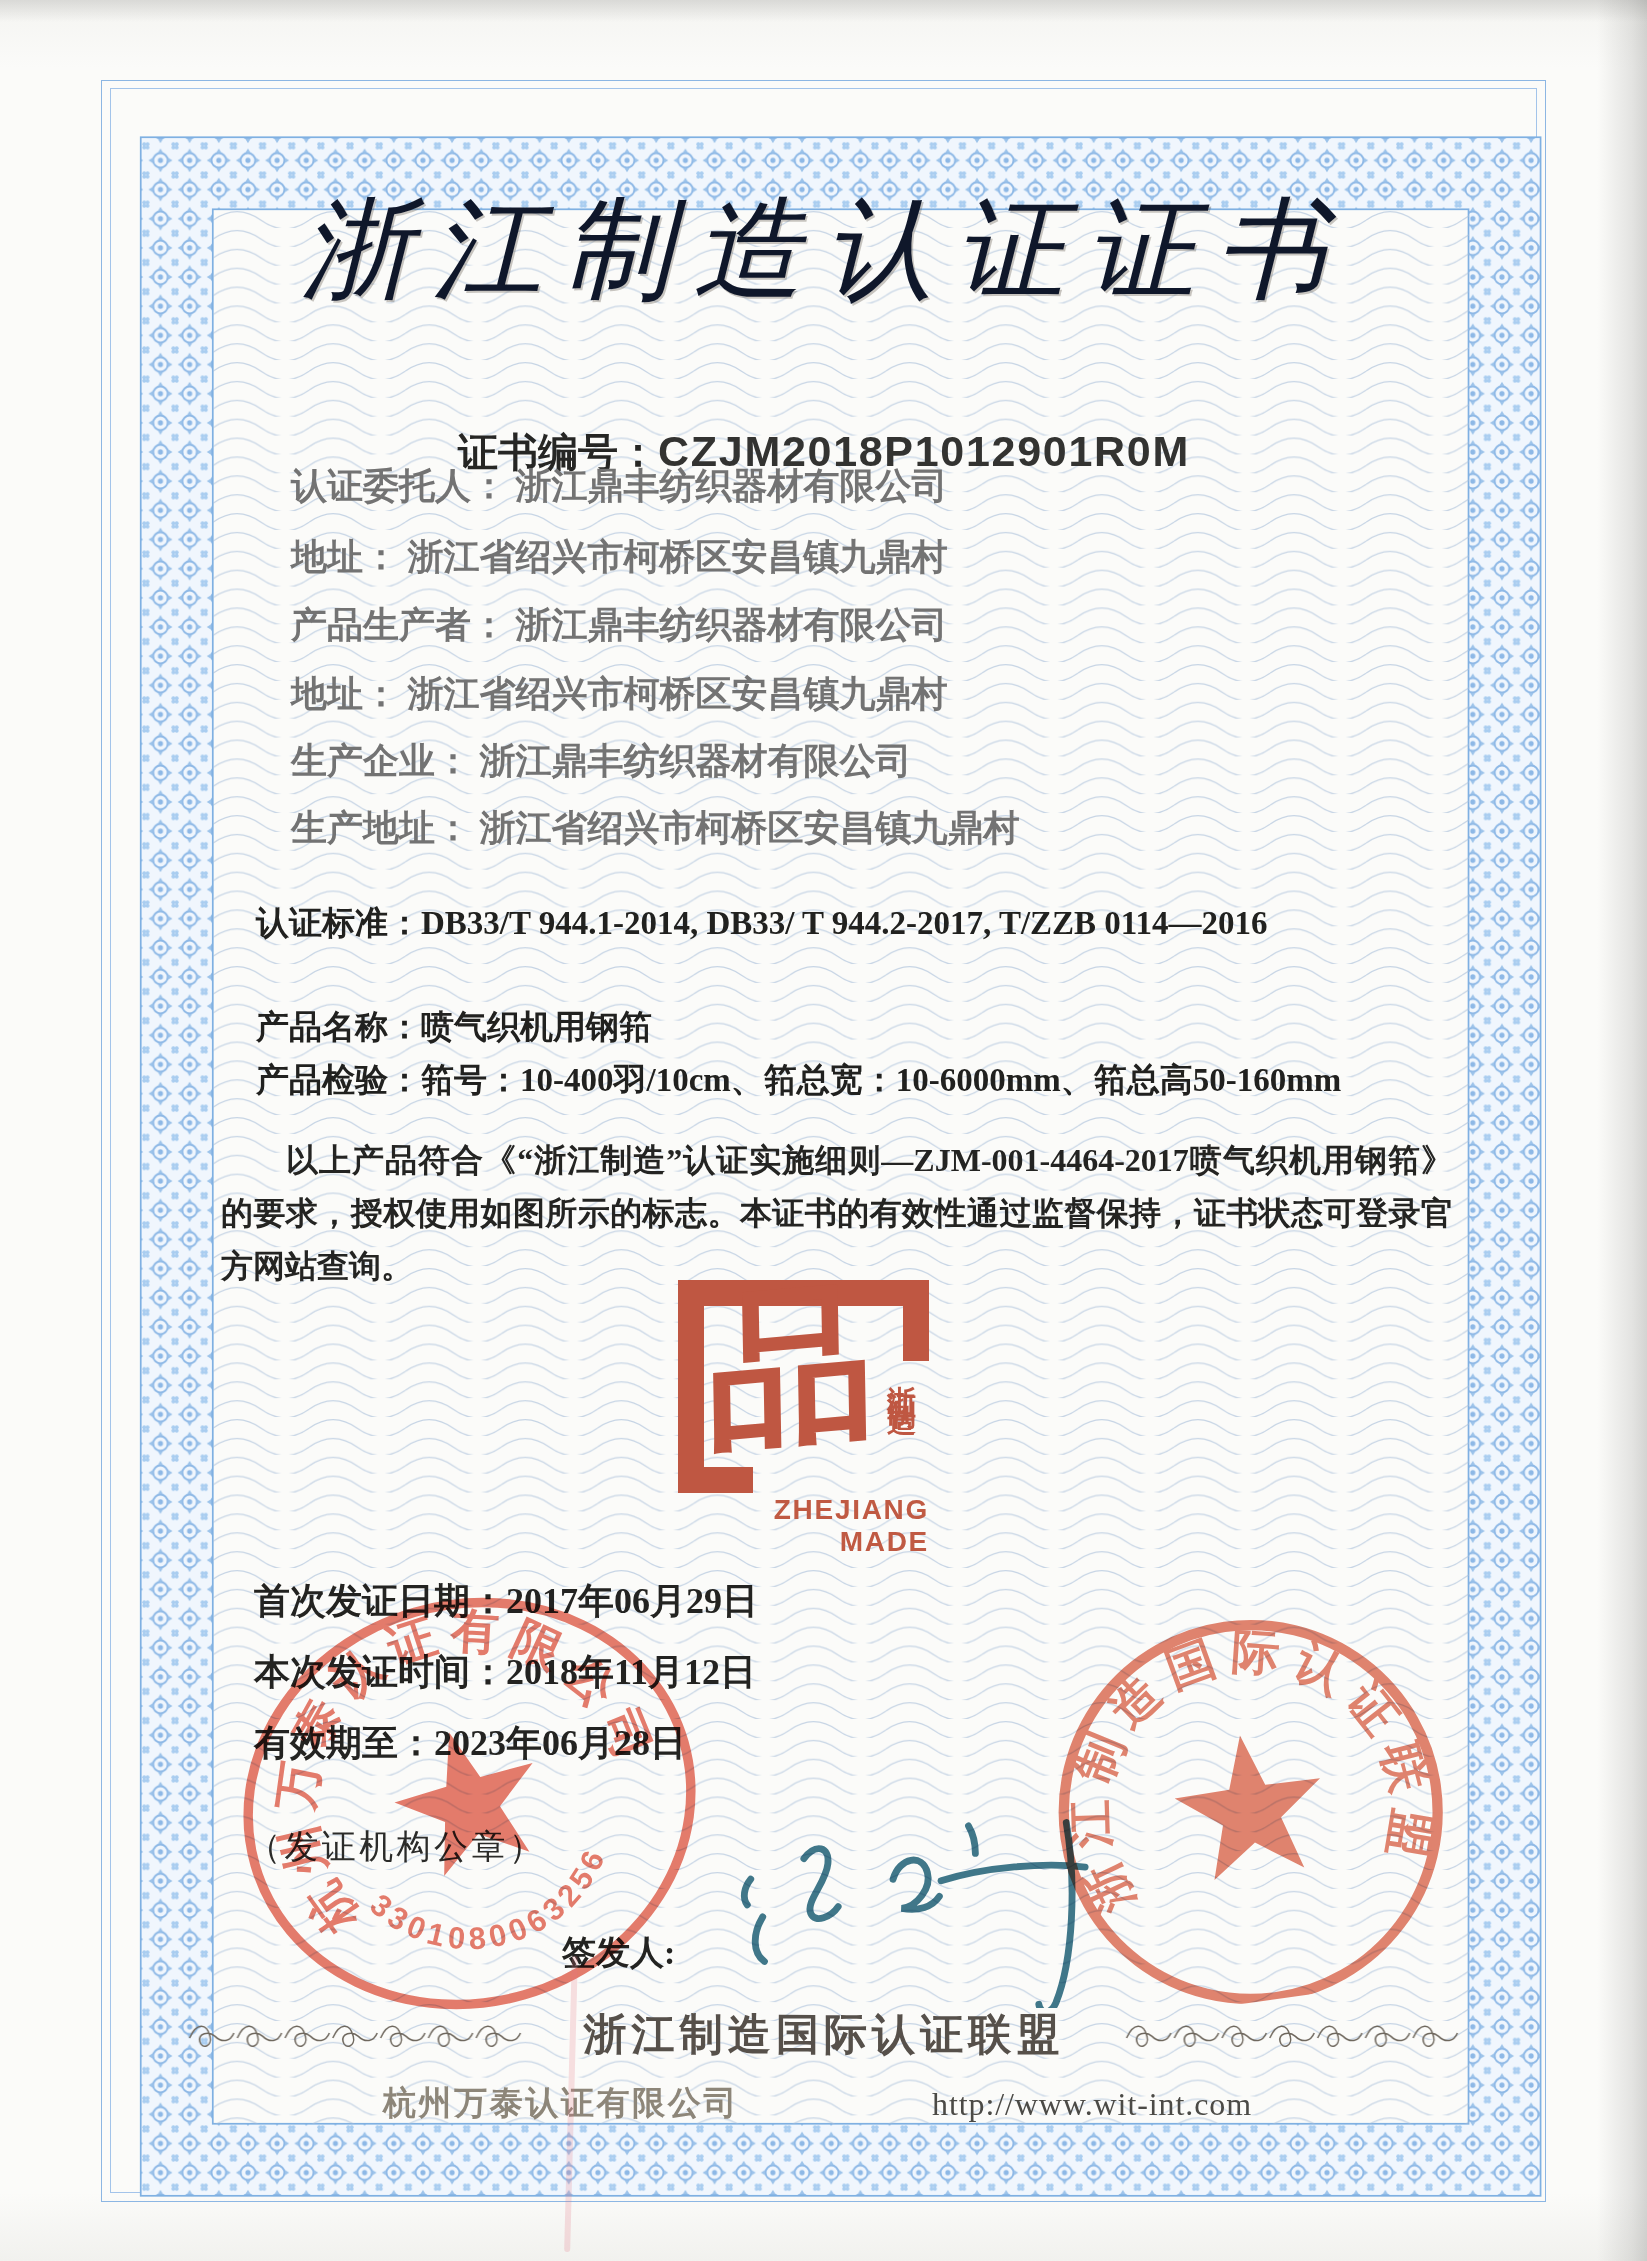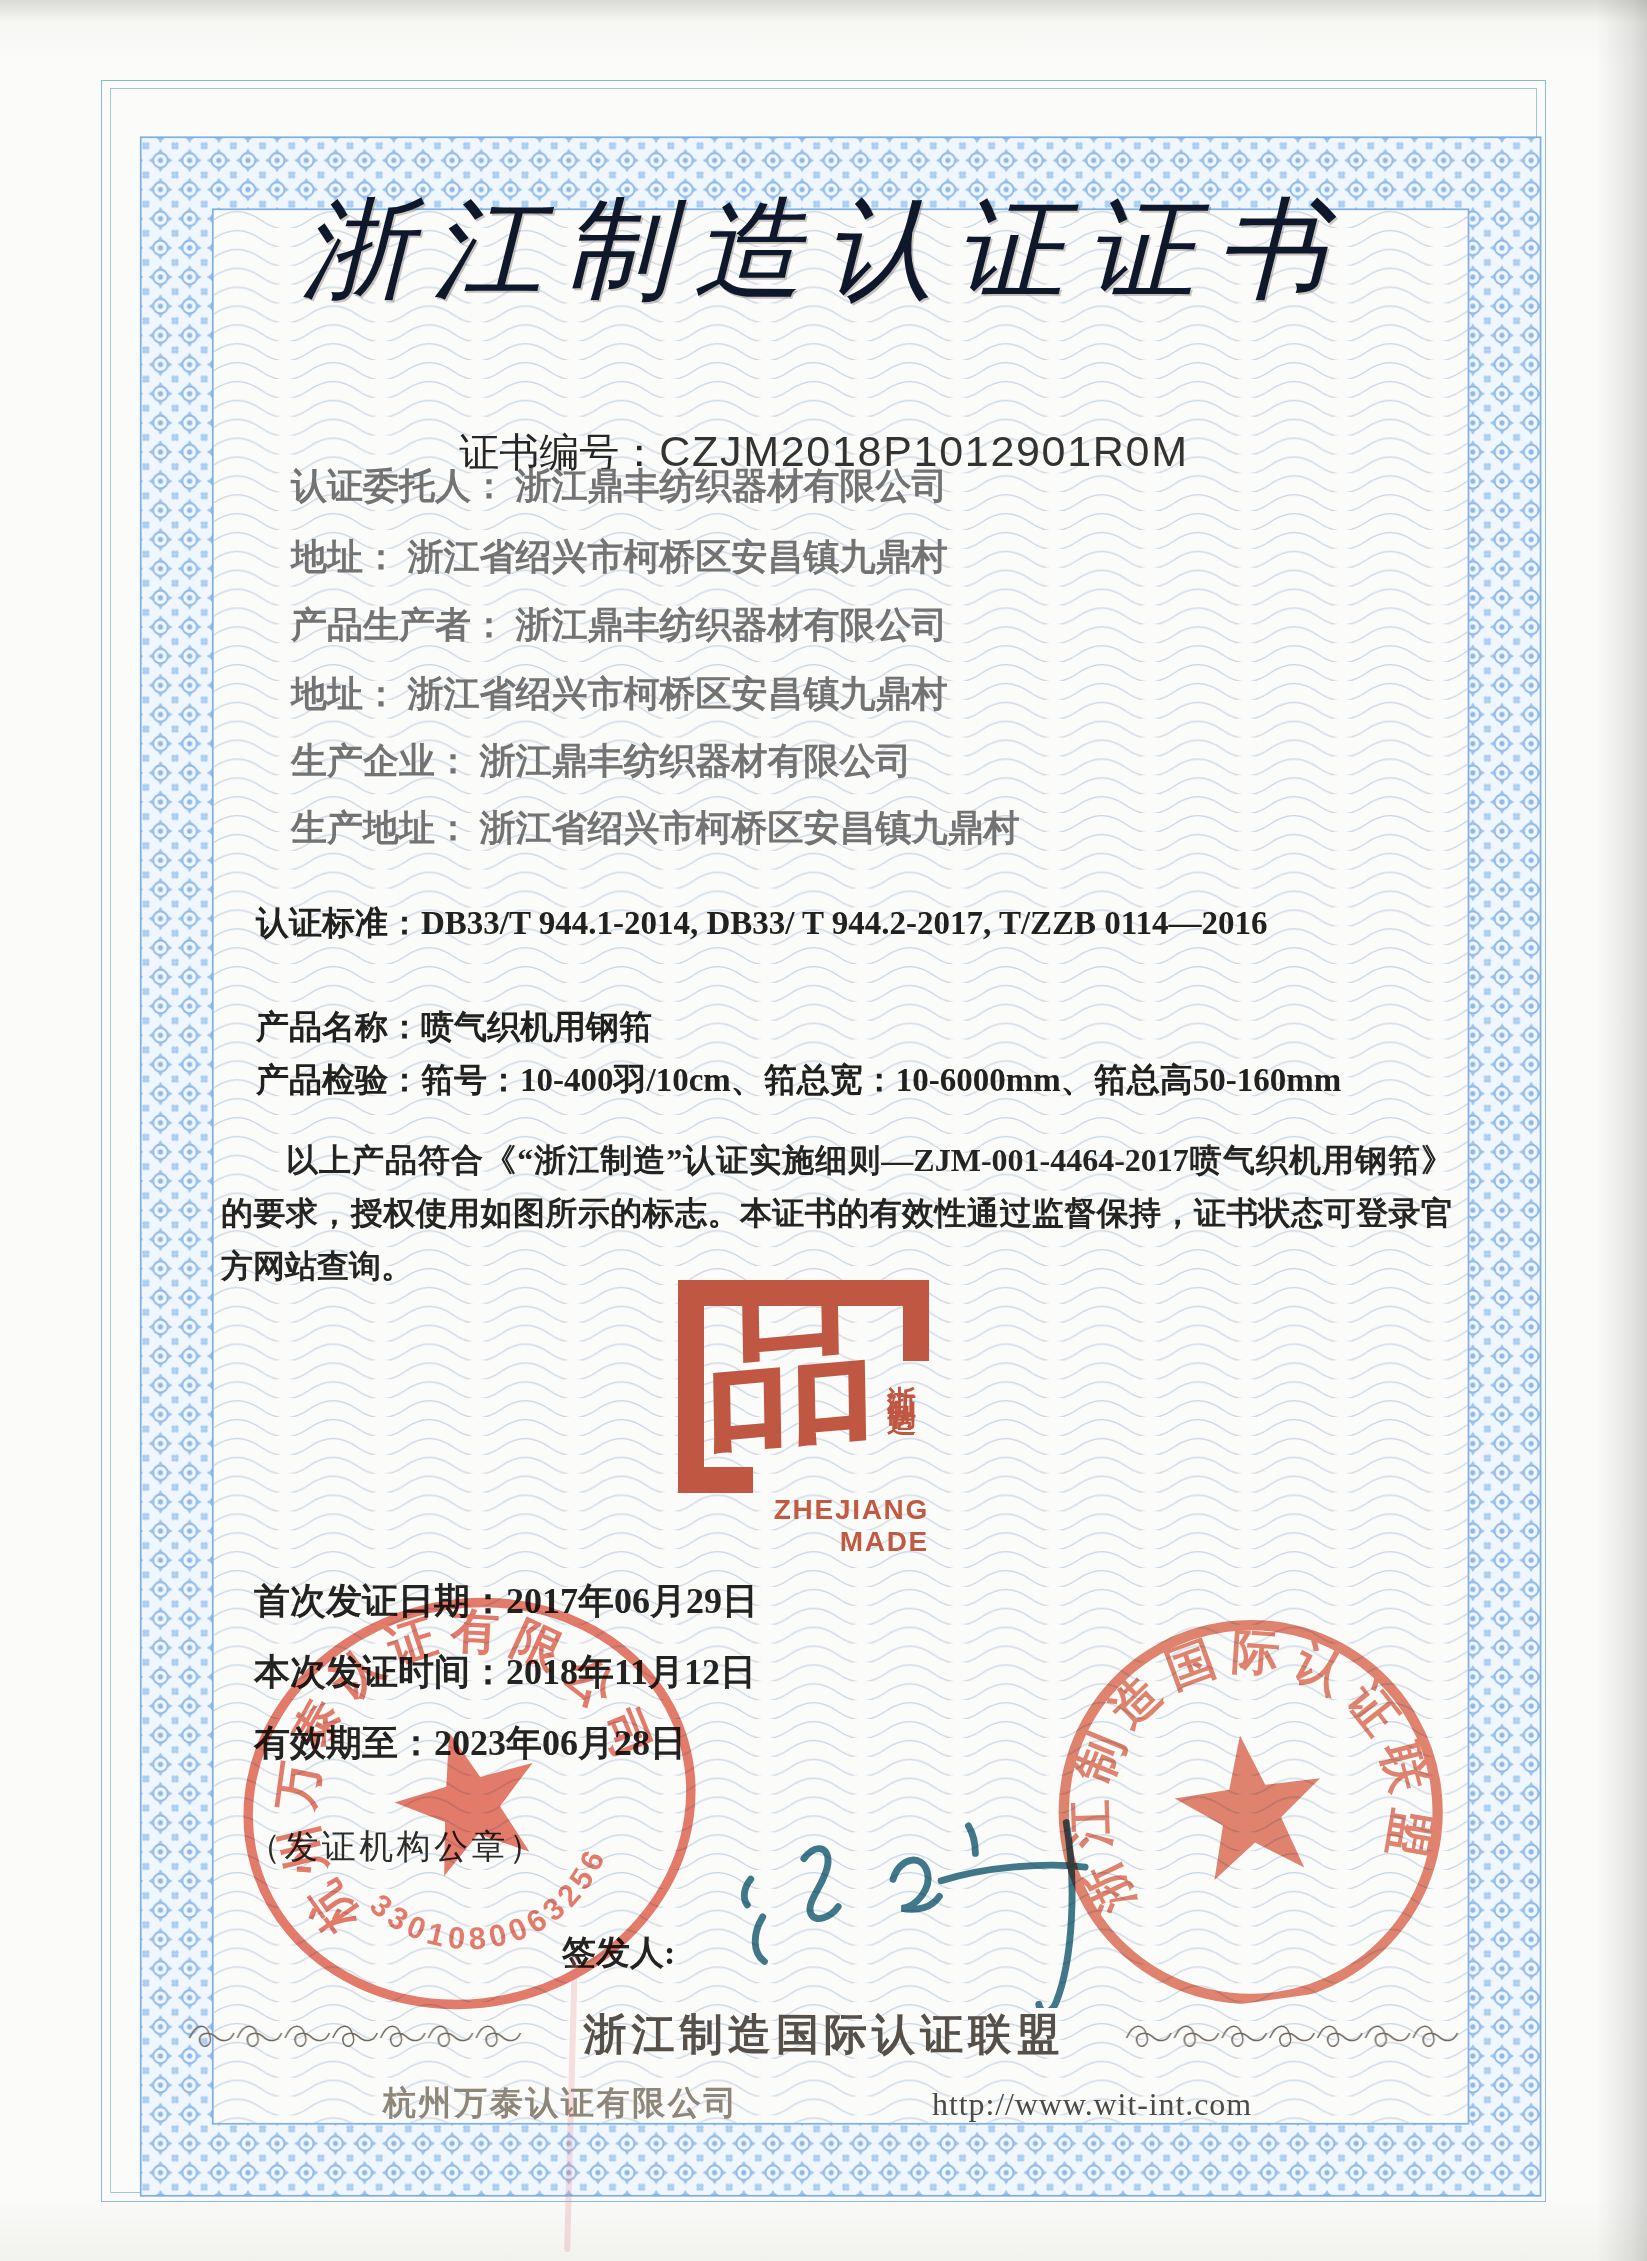--- a/index.html
+++ b/index.html
@@ -18,21 +18,21 @@
                 border:0.9px solid #a3c4ea;box-sizing:border-box;}
   .band-svg{position:absolute;left:0;top:0;}
   .wave-svg{position:absolute;left:213px;top:209px;}
 
   .abs{position:absolute;}
   .centered{left:824px;transform:translateX(-50%);white-space:nowrap;}
 
   .title{top:176px;font-size:110px;font-weight:400;letter-spacing:20.6px;color:#0f172a;
          font-style:italic;text-shadow:1.7px 1.7px 0 rgba(104,95,84,.35);}
 
-  .certline{top:425px;font-size:40px;font-weight:400;color:#262624;}
+  .certline{top:425px;font-size:40px;font-weight:700;color:#262624;}
   .certline .num{font-family:"Liberation Sans","DejaVu Sans",sans-serif;font-size:43px;
                  letter-spacing:1.7px;color:#333331;}
 
   .field{left:256px;font-size:36px;font-weight:700;color:#737373;white-space:nowrap;margin-left:35px;}
   .field .val{margin-left:8.6px;}
   .spec{left:256px;font-size:33px;font-weight:700;color:#21211f;white-space:nowrap;}
 
   .para{left:221px;top:1134px;width:1232px;font-size:32px;font-weight:600;color:#242422;
         line-height:53px;text-align:justify;text-indent:65px;}
 

